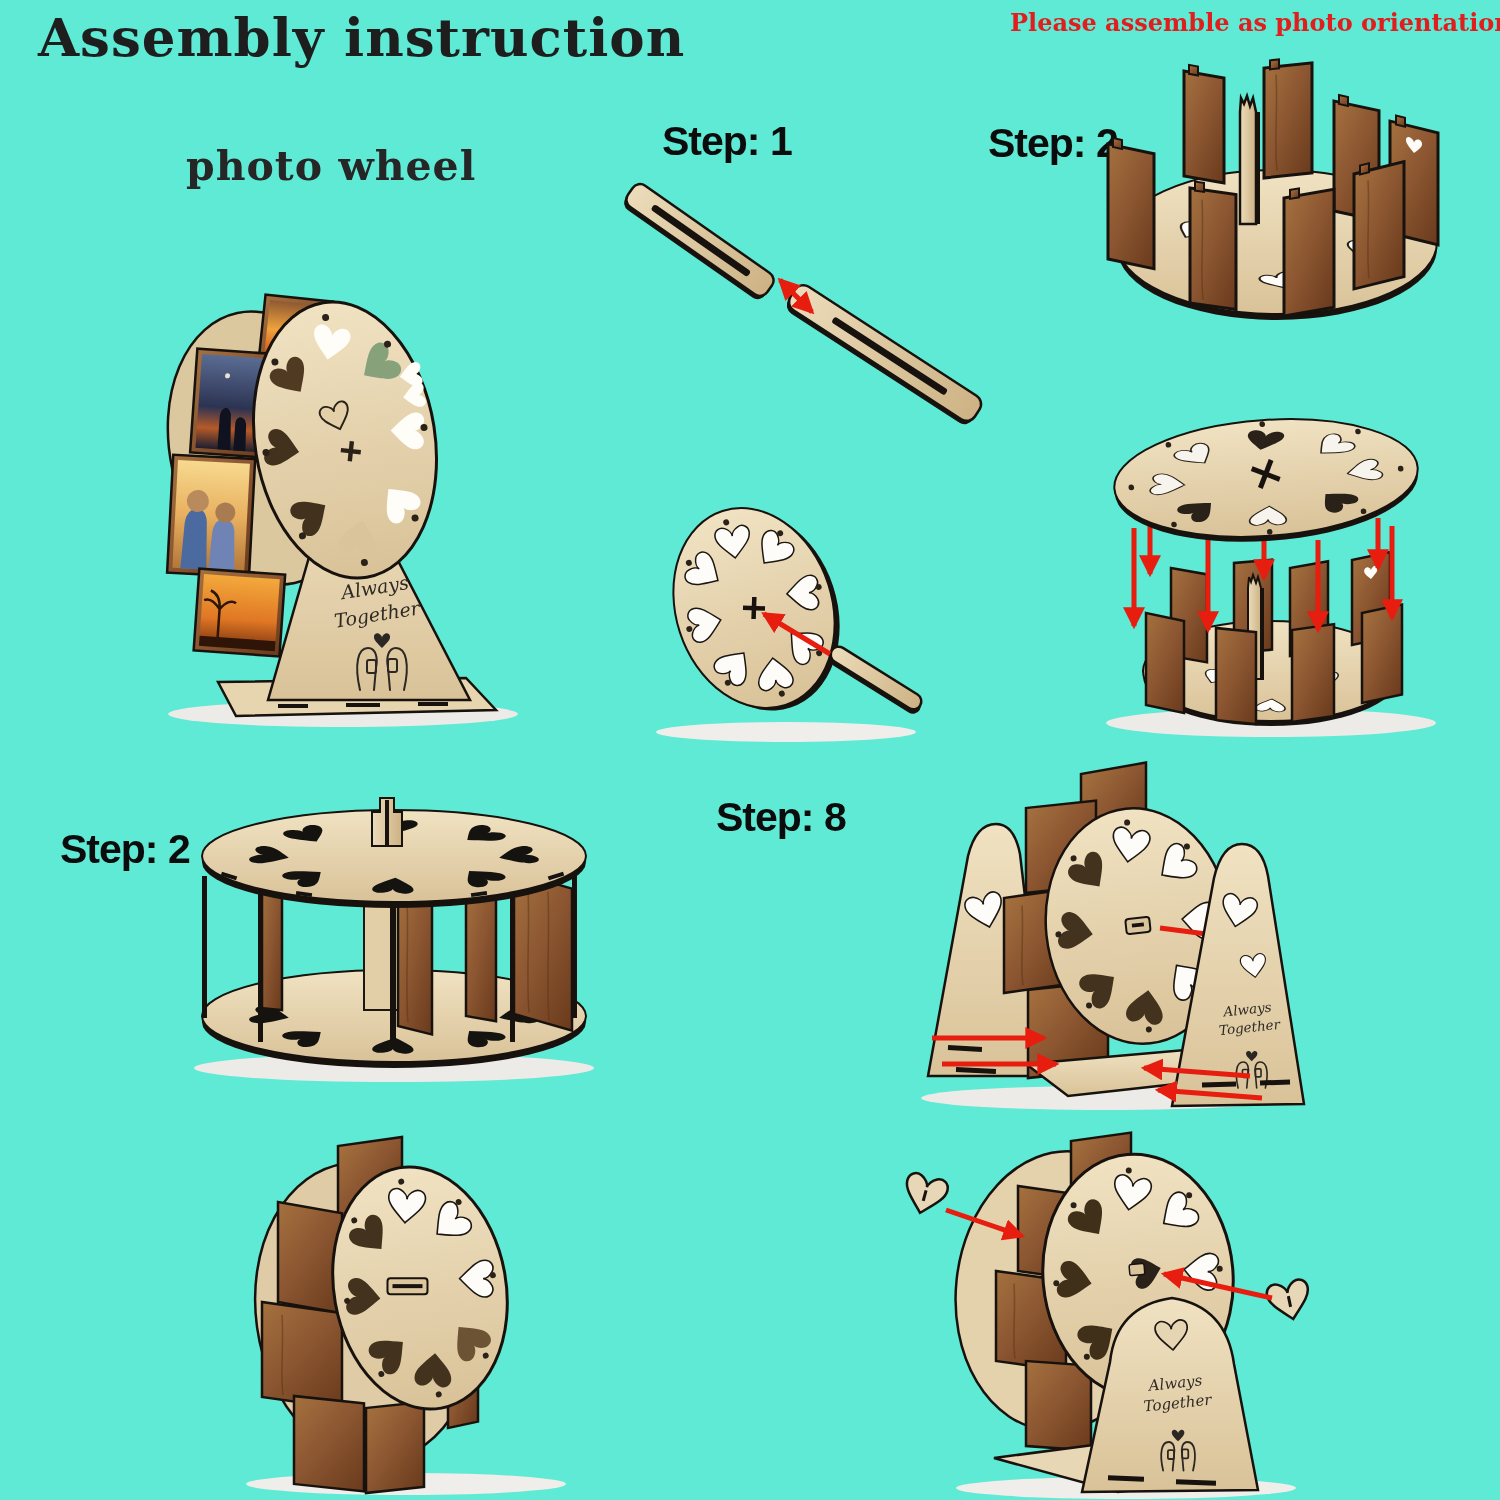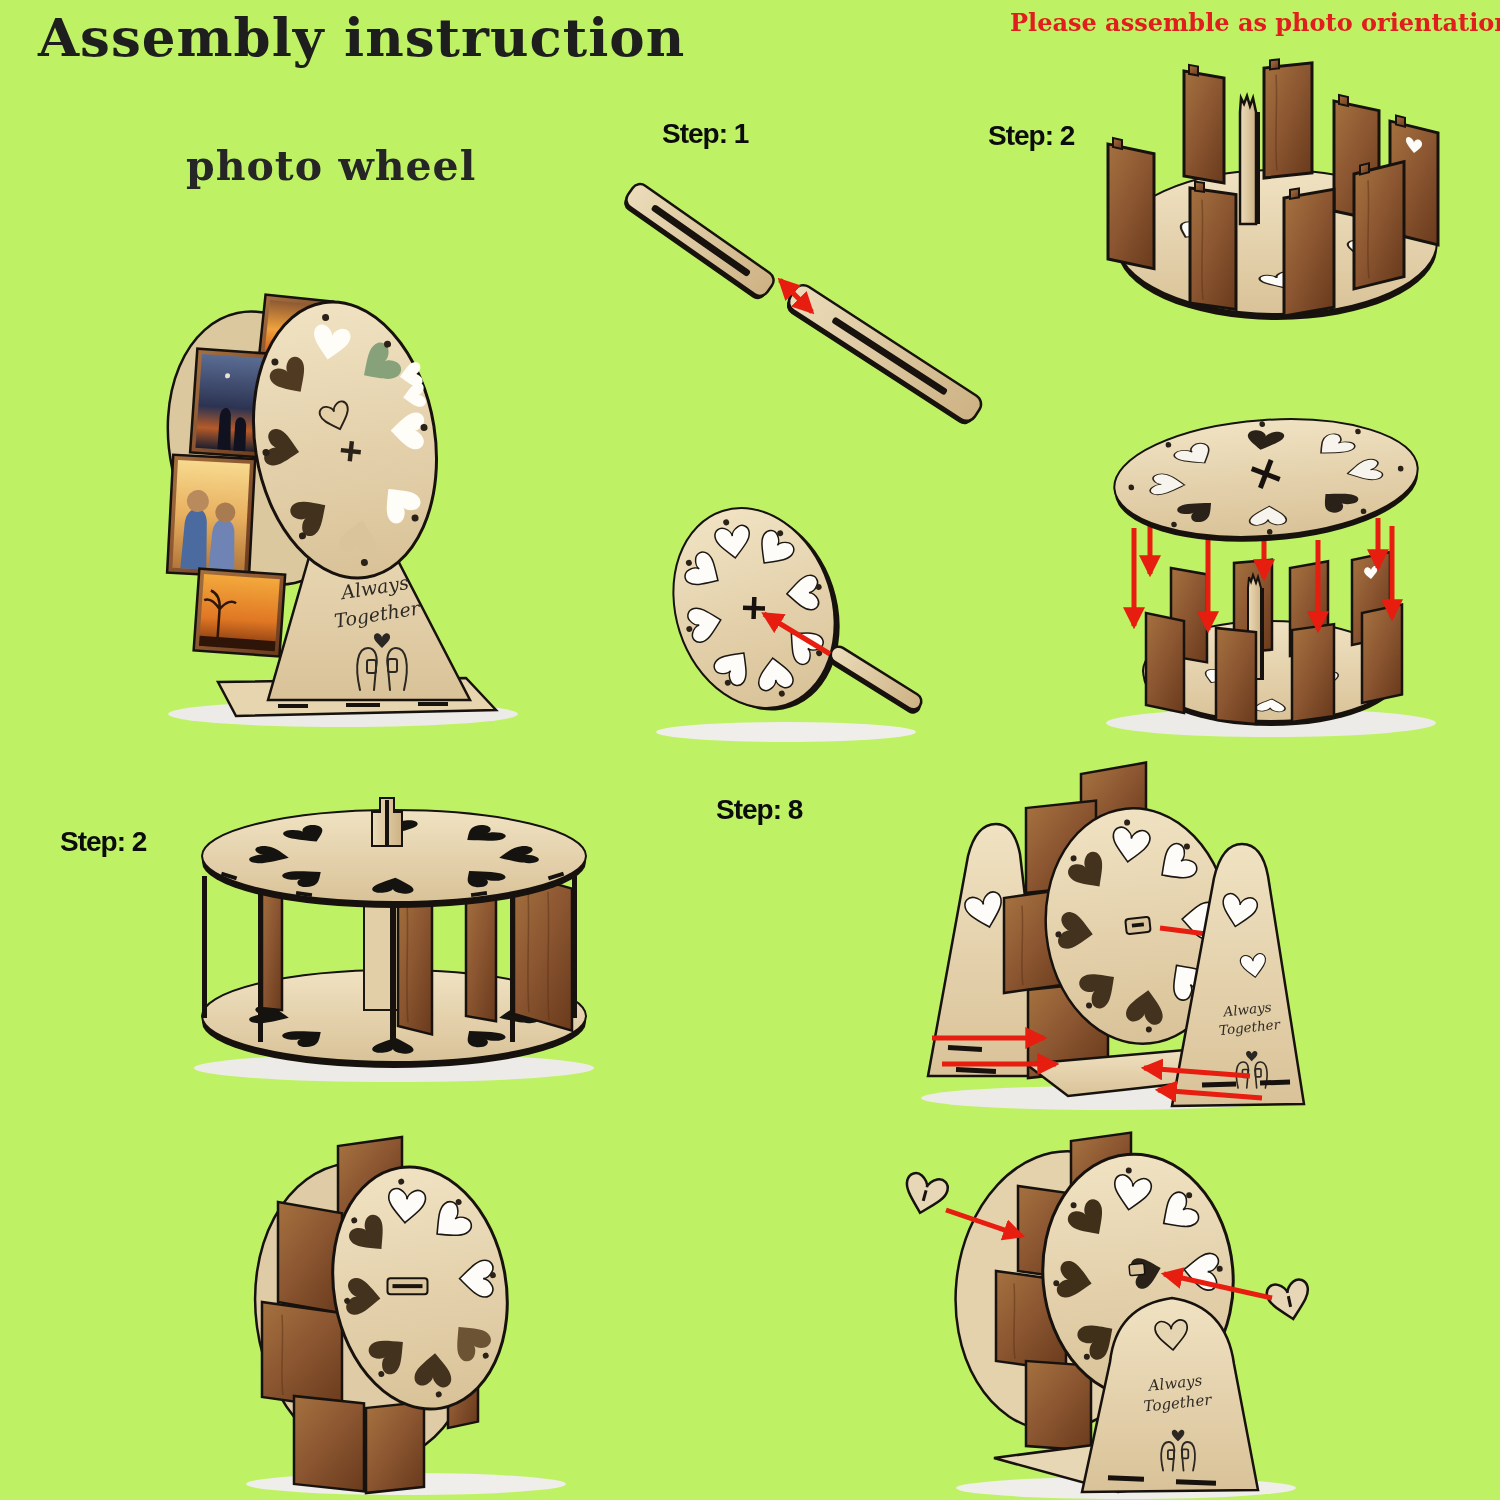--- a/index.html
+++ b/index.html
@@ -1,24 +1,24 @@
 <!DOCTYPE html>
 <html><head>
 <meta charset="utf-8">
 <style>
   html,body{margin:0;padding:0;background:#ffffff;}
-  .canvas{position:relative;width:1500px;height:1500px;background:#bef264;overflow:hidden;
+  .canvas{position:relative;width:1500px;height:1500px;background:#5eead4;overflow:hidden;
           font-family:"Liberation Sans",sans-serif;}
   .title{position:absolute;left:38px;top:6px;font-family:"DejaVu Serif",serif;font-weight:700;
          font-size:53px;color:#1e1e1e;letter-spacing:1px;white-space:nowrap;}
   .note{position:absolute;left:1010px;top:8px;width:480px;text-align:right;
         font-family:"DejaVu Serif",serif;font-weight:700;font-size:24px;color:#e21d1d;white-space:nowrap;}
   .subtitle{position:absolute;left:186px;top:142px;font-family:"DejaVu Serif",serif;font-weight:700;
         font-size:41px;color:#262626;letter-spacing:1px;white-space:nowrap;}
-  .step-label{position:absolute;font-weight:700;font-size:28px;color:#0c0c0c;
+  .step-label{position:absolute;font-weight:700;font-size:41px;color:#0c0c0c;
         letter-spacing:-1px;white-space:nowrap;}
   #s1-label{left:662px;top:118px;}
   #s2-label{left:988px;top:120px;}
   #s3-label{left:60px;top:826px;}
   #s4-label{left:716px;top:794px;}
   svg.illu{position:absolute;overflow:visible;}
   .script{font-family:"DejaVu Serif",serif;font-style:italic;fill:#2e2a24;}
 </style>
 </head>
 <body>

